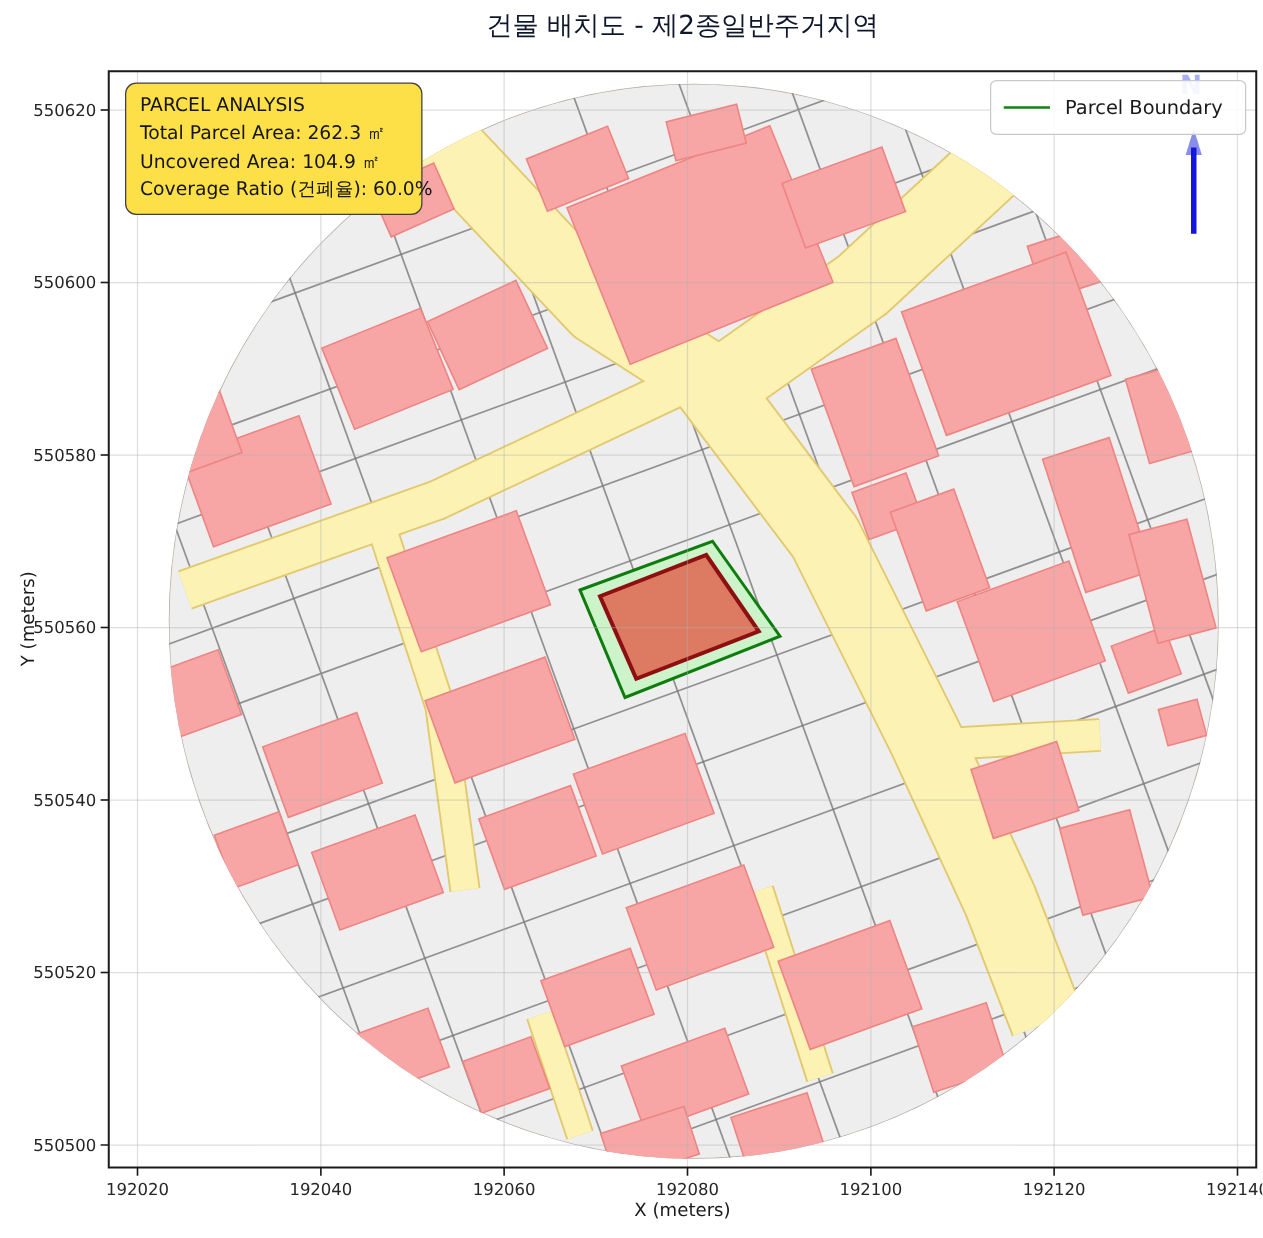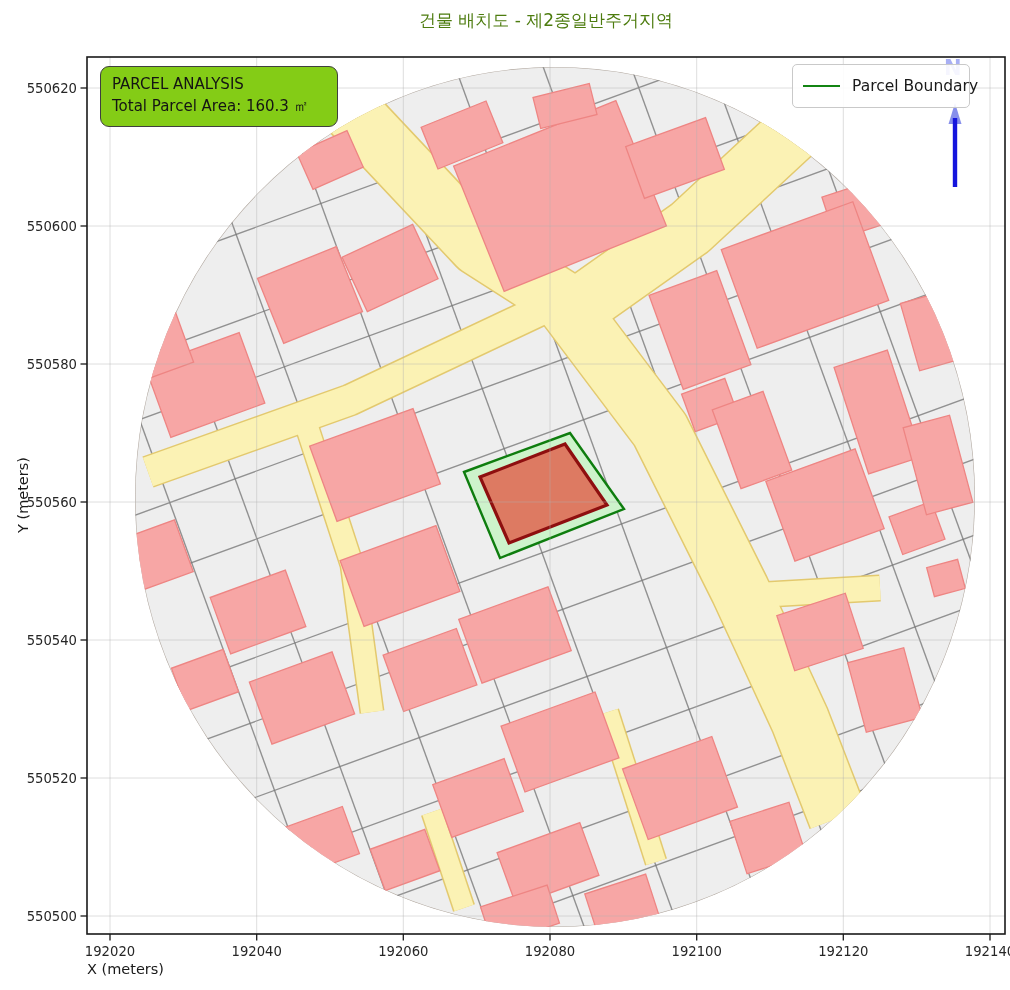--- a/index.html
+++ b/index.html
@@ -2,30 +2,30 @@
 <html><head>
 <meta charset="utf-8">
 <style>
   * { margin:0; padding:0; box-sizing:border-box; }
   html,body { background:#ffffff; }
   body { font-family:"DejaVu Sans","Liberation Sans",sans-serif; }
   .fig { position:relative; width:1010px; height:990px; background:#ffffff; overflow:hidden; }
   #map-svg { position:absolute; left:0; top:0; z-index:0; }
   .tick { font-size:13.2px; fill:#262626; font-family:"DejaVu Sans","Liberation Sans",sans-serif; }
   .title-block { position:absolute; left:87px; top:9px; width:918px; text-align:center; z-index:2; }
-  .title-line { font-size:17px; color:#4d7c0f; line-height:23px; }
-  .xlabel { position:absolute; left:87px; top:961px; width:918px; font-size:14.5px; color:#1a1a1a; z-index:2; }
+  .title-line { font-size:21px; color:#0f172a; line-height:23px; }
+  .xlabel { position:absolute; left:87px; top:961px; width:918px; text-align:center; font-size:14.5px; color:#1a1a1a; z-index:2; }
   .ylabel { position:absolute; left:-37px; top:487px; width:120px; text-align:center; font-size:14.5px; color:#1a1a1a;
             transform:rotate(-90deg); z-index:2; }
   .analysis-box { position:absolute; left:100px; top:66px; width:238px; padding:6px 11px 8px 11px;
-                  background:#84cc16; border:1.4px solid #3f3f3f; border-radius:9px; z-index:3; }
+                  background:#fde047; border:1.4px solid #3f3f3f; border-radius:9px; z-index:3; }
   .analysis-line { font-size:15px; color:#141414; line-height:22.4px; white-space:nowrap; }
   .north-n { position:absolute; left:944px; top:56px; font-size:21px; font-weight:bold;
              color:rgba(122,132,238,0.65); z-index:1; }
-  .legend { position:absolute; left:792px; top:64px; width:178px; padding:8px 10px;
+  .legend { position:absolute; left:792px; top:64px; width:205px; padding:8px 10px;
             background:rgba(255,255,255,0.88); border:1px solid #c9c9c9; border-radius:5px; z-index:4; }
   .legend-row { display:flex; align-items:center; height:26px; }
   .legend-line-swatch { width:37px; height:0; border-top:2.5px solid; margin-right:12px; flex:0 0 auto; }
   .legend-patch-swatch { width:37px; height:16px; border:1.6px solid; margin-right:12px; flex:0 0 auto; }
   .legend-label { font-size:15.5px; color:#1a1a1a; white-space:nowrap; }
 </style>
 </head>
 <body>
 
 <div class="fig">
@@ -169,21 +169,23 @@
 
   <div class="title-block">
     <div class="title-line">건물 배치도 - 제2종일반주거지역</div>
   </div>
 
   <div class="xlabel">X (meters)</div>
   <div class="ylabel">Y (meters)</div>
 
   <div class="analysis-box">
     <div class="analysis-line">PARCEL ANALYSIS</div>
-    <div class="analysis-line">Total Parcel Area: 160.3 ㎡</div>
+    <div class="analysis-line">Total Parcel Area: 262.3 ㎡</div>
+    <div class="analysis-line">Uncovered Area: 104.9 ㎡</div>
+    <div class="analysis-line">Coverage Ratio (건폐율): 60.0%</div>
   </div>
 
   <div class="north-n">N</div>
 
   <div class="legend">
     <div class="legend-row">
       <div class="legend-line-swatch" id="legend-line" style="border-top-color: rgb(18, 132, 18);"></div>
       <div class="legend-label">Parcel Boundary</div>
     </div>
   </div>

